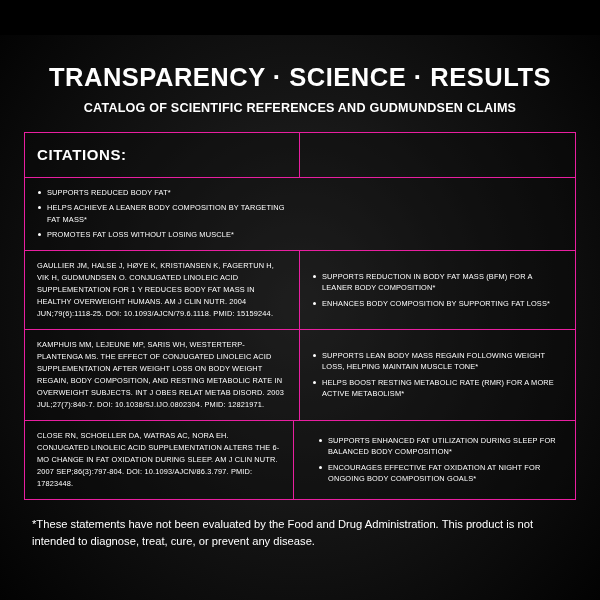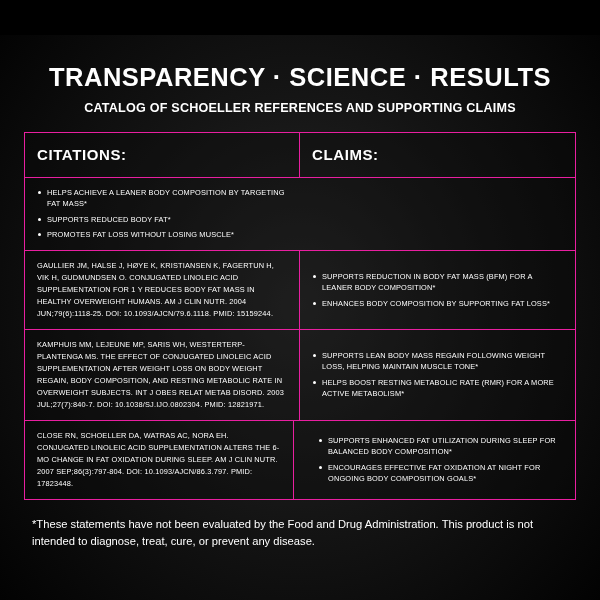--- a/index.html
+++ b/index.html
@@ -104,38 +104,35 @@
     text-align: left;
     margin: 16px 8px 0 8px;
   }
 </style>
 </head>
 <body>
 
 <div class="page">
 
   <h1 class="title">TRANSPARENCY · SCIENCE ·  RESULTS</h1>
-  <h2 class="subtitle">CATALOG OF SCHOELLER REFERENCES AND SUPPORTING CLAIMS</h2>
+  <h2 class="subtitle">CATALOG OF SCIENTIFIC REFERENCES AND GUDMUNDSEN CLAIMS</h2>
 
   <div class="table">
 
     <div class="row head-row">
       <div class="cell-left">
         <span class="head">CITATIONS:</span>
       </div>
-      <div class="cell-right">
-        <span class="head">CLAIMS:</span>
-      </div>
     </div>
 
     <div class="row">
       <div class="cell-right">
         <ul class="claims">
+          <li>SUPPORTS REDUCED BODY FAT*</li>
           <li>HELPS ACHIEVE A LEANER BODY COMPOSITION BY TARGETING FAT MASS*</li>
-          <li>SUPPORTS REDUCED BODY FAT*</li>
           <li>PROMOTES FAT LOSS WITHOUT LOSING MUSCLE*</li>
         </ul>
       </div>
     </div>
 
     <div class="row">
       <div class="cell-left">
         <div class="citation">GAULLIER JM, HALSE J, HØYE K, KRISTIANSEN K, FAGERTUN H, VIK H, GUDMUNDSEN O. CONJUGATED LINOLEIC ACID SUPPLEMENTATION FOR 1 Y REDUCES BODY FAT MASS IN HEALTHY OVERWEIGHT HUMANS. AM J CLIN NUTR. 2004 JUN;79(6):1118-25. DOI: 10.1093/AJCN/79.6.1118. PMID: 15159244.</div>
       </div>
       <div class="cell-right">

